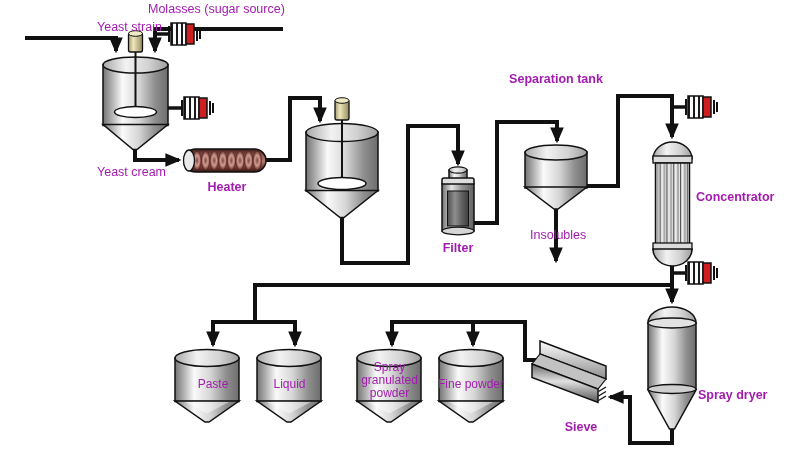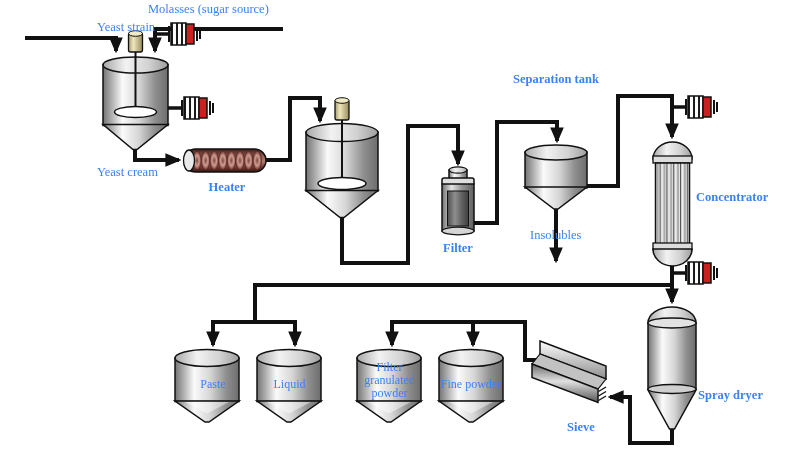--- a/index.html
+++ b/index.html
@@ -2,22 +2,22 @@
 <html><head>
 <meta charset="utf-8">
 <style>
   html,body{margin:0;padding:0;background:#fff;}
   .stage{
     position:relative;width:800px;height:450px;background:#ffffff;
     font-family:"Liberation Sans",sans-serif;overflow:hidden;
   }
   .stage svg{position:absolute;left:0;top:0;}
   .lbl{
-    position:absolute;color:#3b82f6;font-size:12.5px;line-height:13.5px;
-    font-family:Liberation Serif, serif;
+    position:absolute;color:#a21caf;font-size:12.5px;line-height:13.5px;
+    font-family:Liberation Sans, sans-serif;
   }
   .b{font-weight:700;}
   .nw{white-space:nowrap;}
   .ctr{text-align:center;}
   .sm{font-size:12px;line-height:13px;}
 </style>
 </head>
 <body>
 
 <div class="stage">
@@ -216,16 +216,16 @@
 <div class="lbl nw" style="left:97px;top:166px;">Yeast cream</div>
 <div class="lbl b ctr nw" style="left:188px;top:181px;width:78px;">Heater</div>
 <div class="lbl b ctr nw" style="left:423px;top:242px;width:70px;">Filter</div>
 <div class="lbl b ctr" style="left:508px;top:73px;width:96px;">Separation tank</div>
 <div class="lbl nw" style="left:530px;top:229px;">Insolubles</div>
 <div class="lbl b nw" style="left:696px;top:191px;">Concentrator</div>
 <div class="lbl b nw" style="left:698px;top:389px;">Spray dryer</div>
 <div class="lbl b ctr nw" style="left:546px;top:413px;width:70px;margin-top:8px;">Sieve</div>
 <div class="lbl ctr nw sm" style="left:175px;top:378px;width:76px;">Paste</div>
 <div class="lbl ctr nw sm" style="left:257px;top:378px;width:65px;">Liquid</div>
-<div class="lbl ctr sm" style="left:357px;top:361px;width:65px;">Filter granulated powder</div>
+<div class="lbl ctr sm" style="left:357px;top:361px;width:65px;">Spray granulated powder</div>
 <div class="lbl ctr nw sm" style="left:438px;top:378px;width:66px;">Fine powder</div>
 
 </div>
 
 </body></html>

